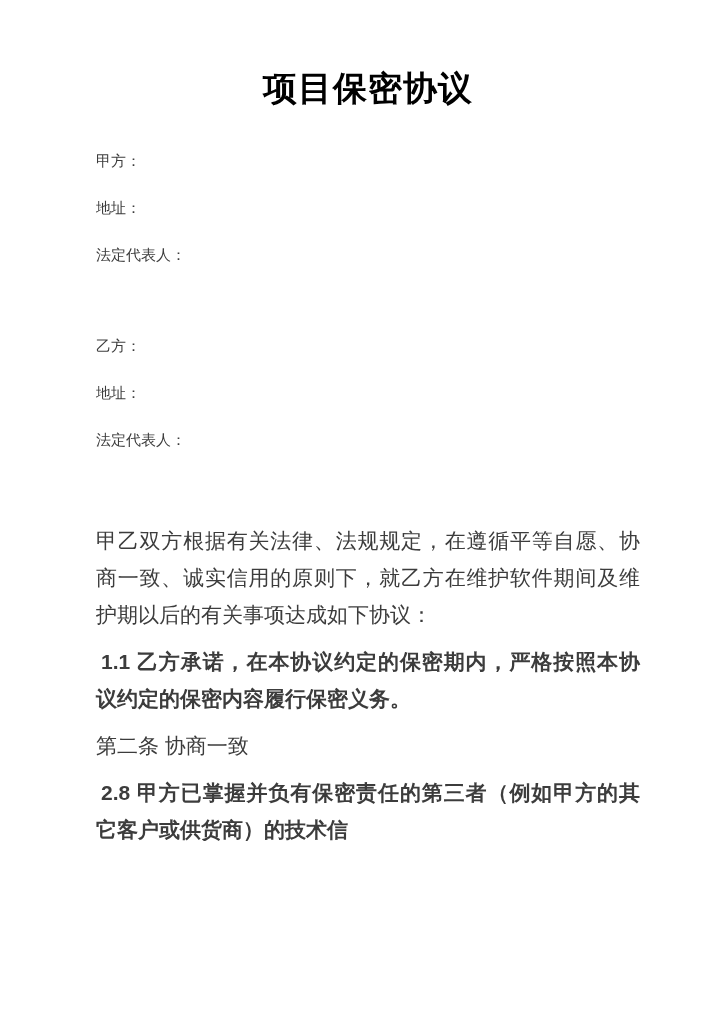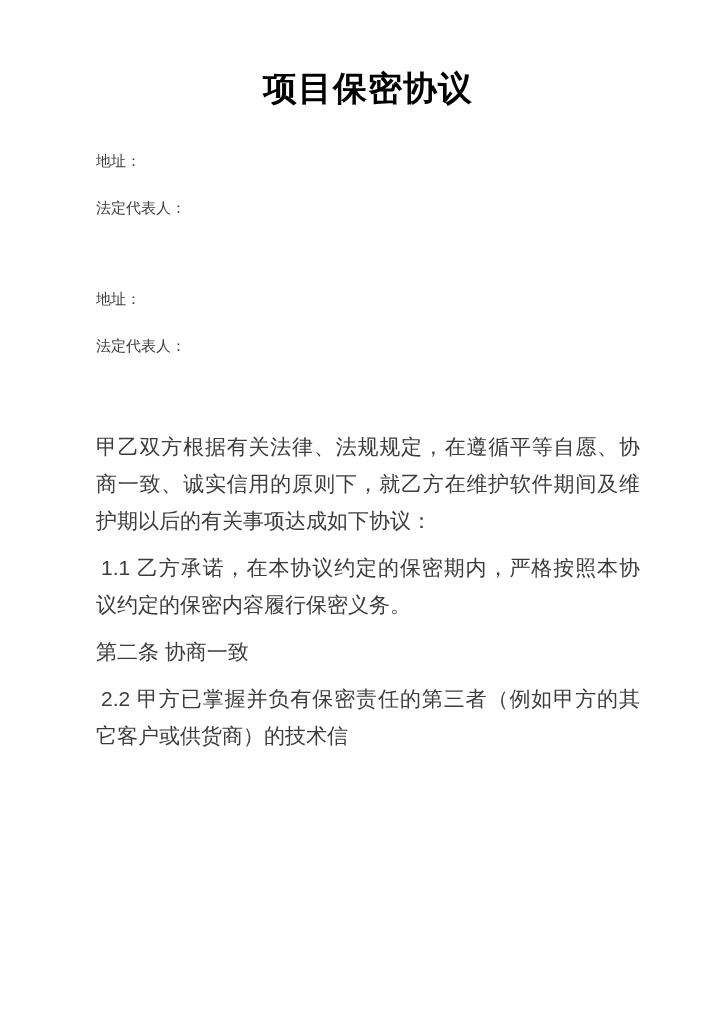--- a/index.html
+++ b/index.html
@@ -37,48 +37,51 @@
     text-align: left;
   }
   .para {
     margin: 0 0 10px 0;
     line-height: 37px;
     font-size: 21px;
     text-align: justify;
   }
   .clause {
     text-indent: 5px;
+    font-weight: bold;
   }
   .spacer-a { height: 44px; }
   .spacer-b { height: 54px; }
 </style>
 </head>
 <body>
 
 <div class="page">
 
   <h1 class="doc-title">项目保密协议</h1>
 
+  <p class="field-line">甲方：</p>
 
   <p class="field-line">地址：</p>
 
   <p class="field-line">法定代表人：</p>
 
   <div class="spacer-a"></div>
 
+  <p class="field-line">乙方：</p>
 
   <p class="field-line">地址：</p>
 
   <p class="field-line">法定代表人：</p>
 
   <div class="spacer-b"></div>
 
   <p class="para">甲乙双方根据有关法律、法规规定，在遵循平等自愿、协商一致、诚实信用的原则下，就乙方在维护软件期间及维护期以后的有关事项达成如下协议：</p>
 
 
   <p class="para clause">1.1 乙方承诺，在本协议约定的保密期内，严格按照本协议约定的保密内容履行保密义务。</p>
 
   <p class="para">第二条 协商一致</p>
 
 
-  <p class="para clause">2.2 甲方已掌握并负有保密责任的第三者（例如甲方的其它客户或供货商）的技术信</p>
+  <p class="para clause">2.8 甲方已掌握并负有保密责任的第三者（例如甲方的其它客户或供货商）的技术信</p>
 
 </div>
 
 </body></html>

